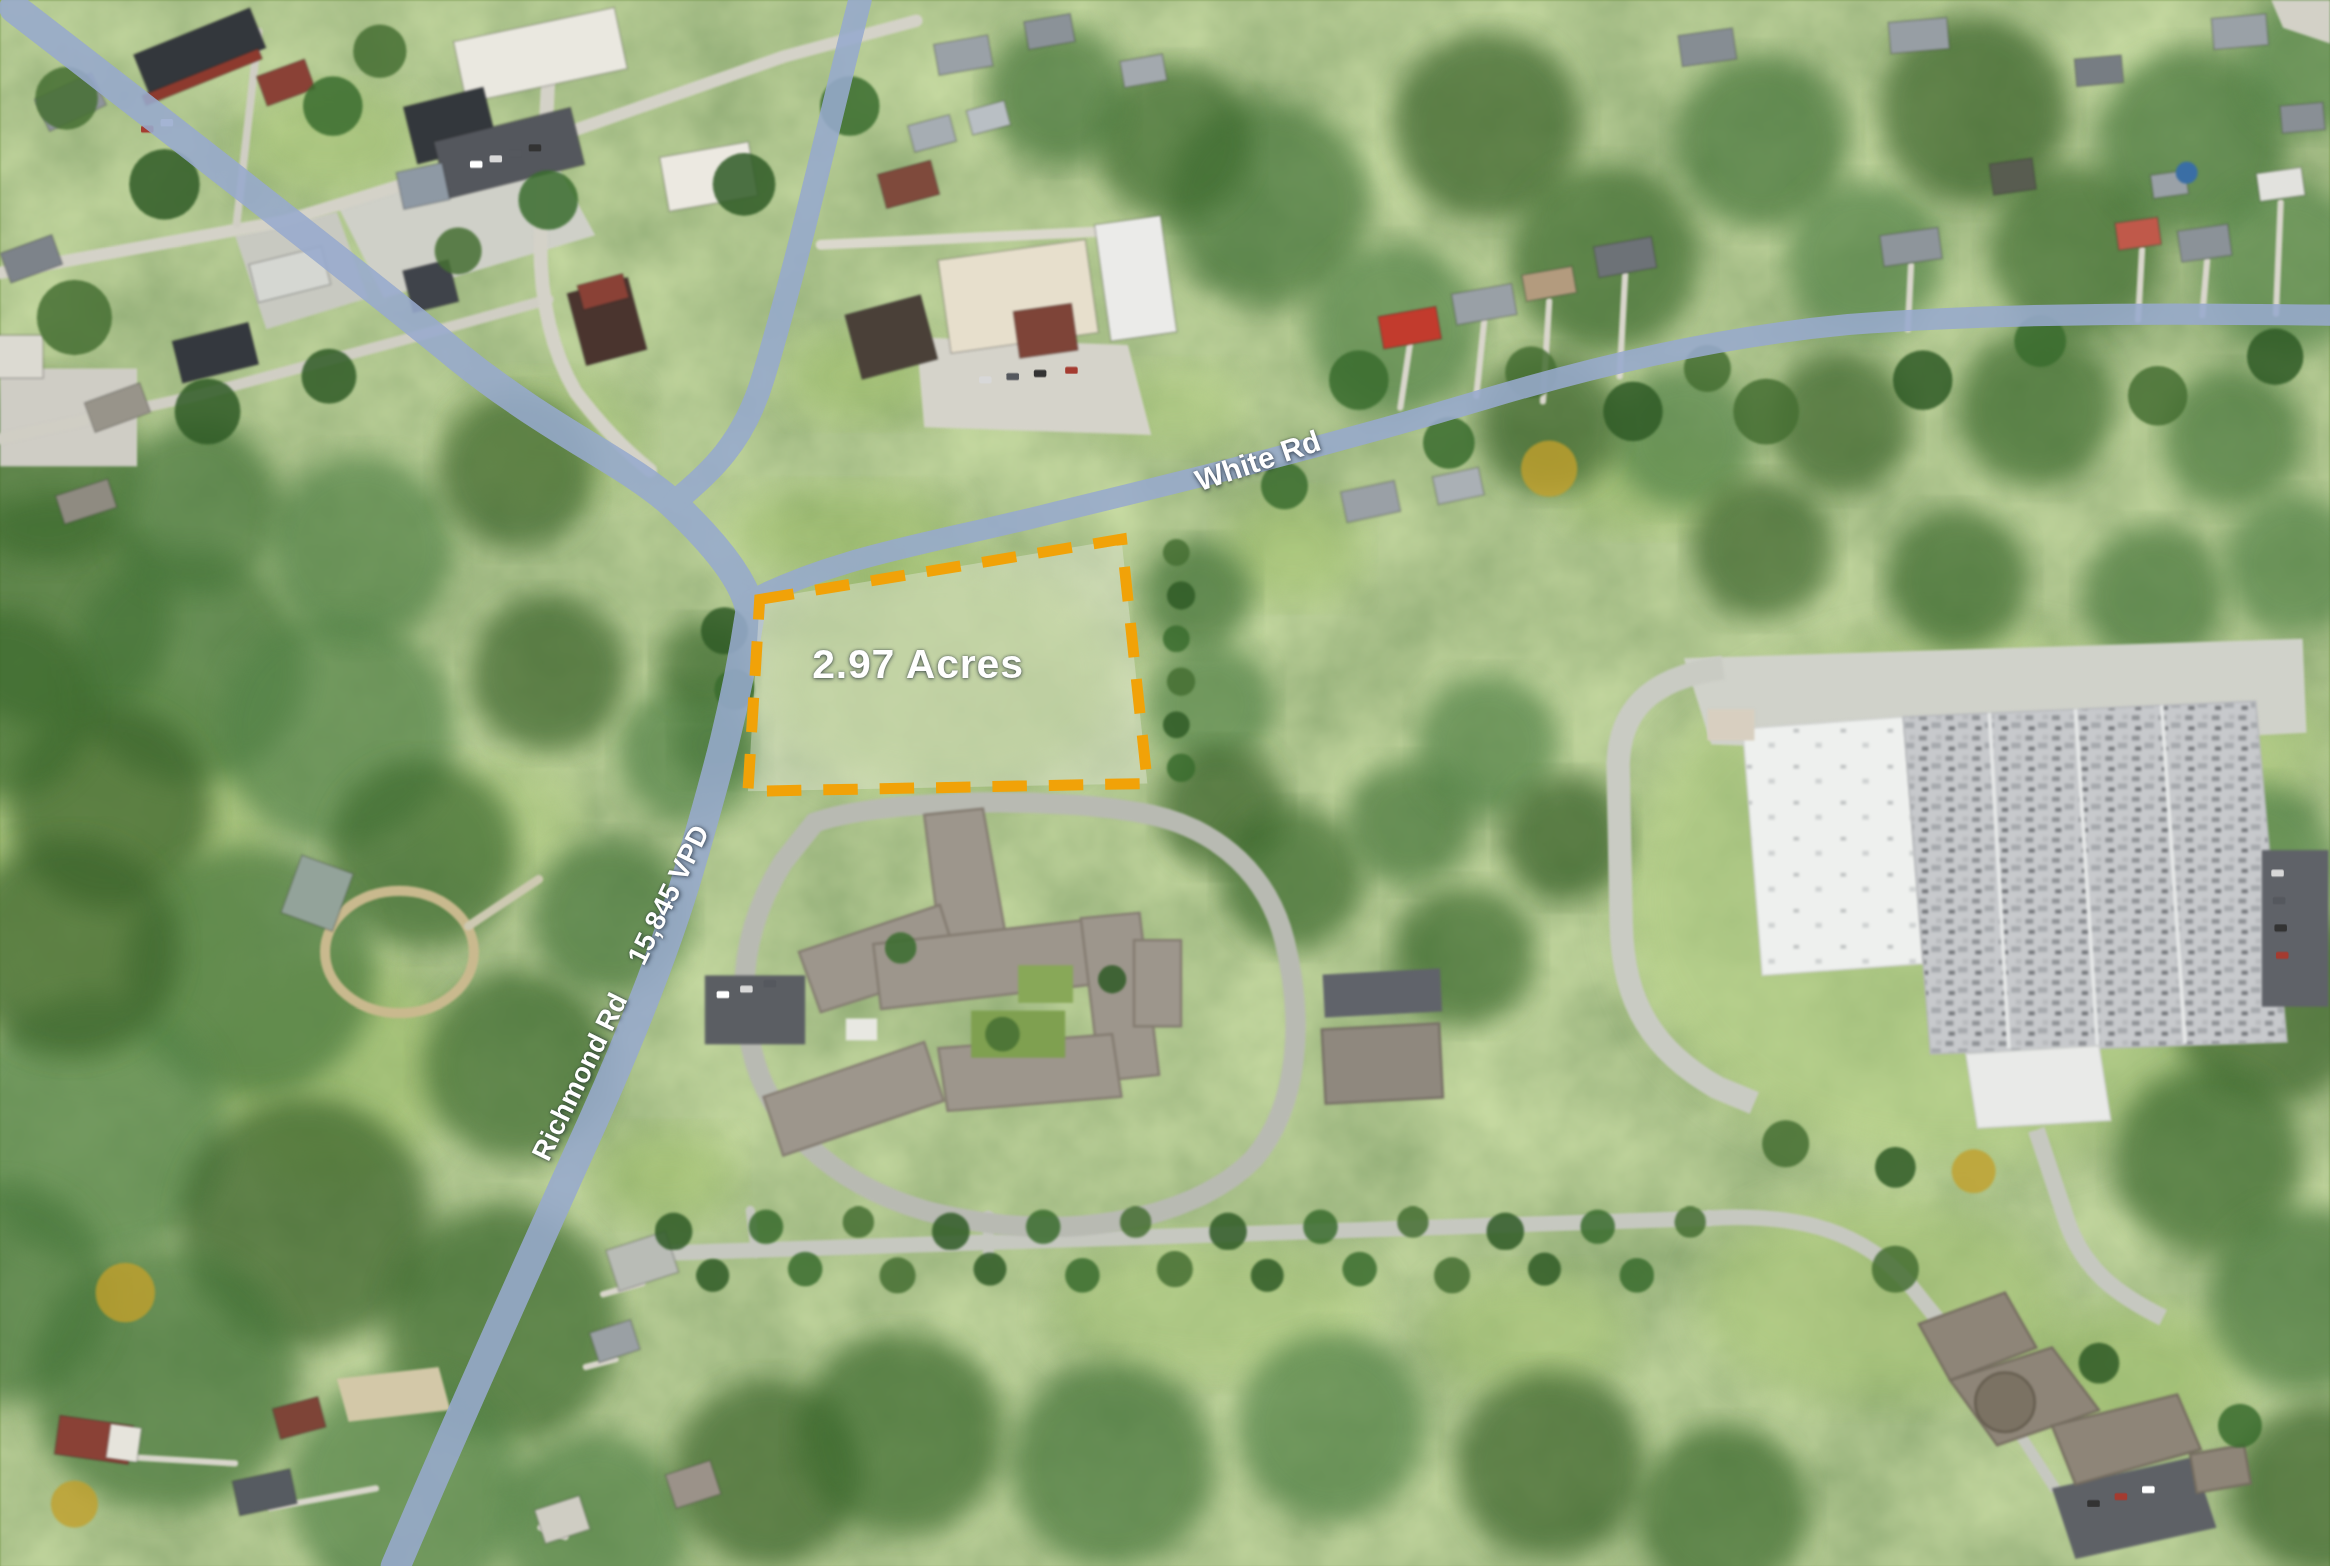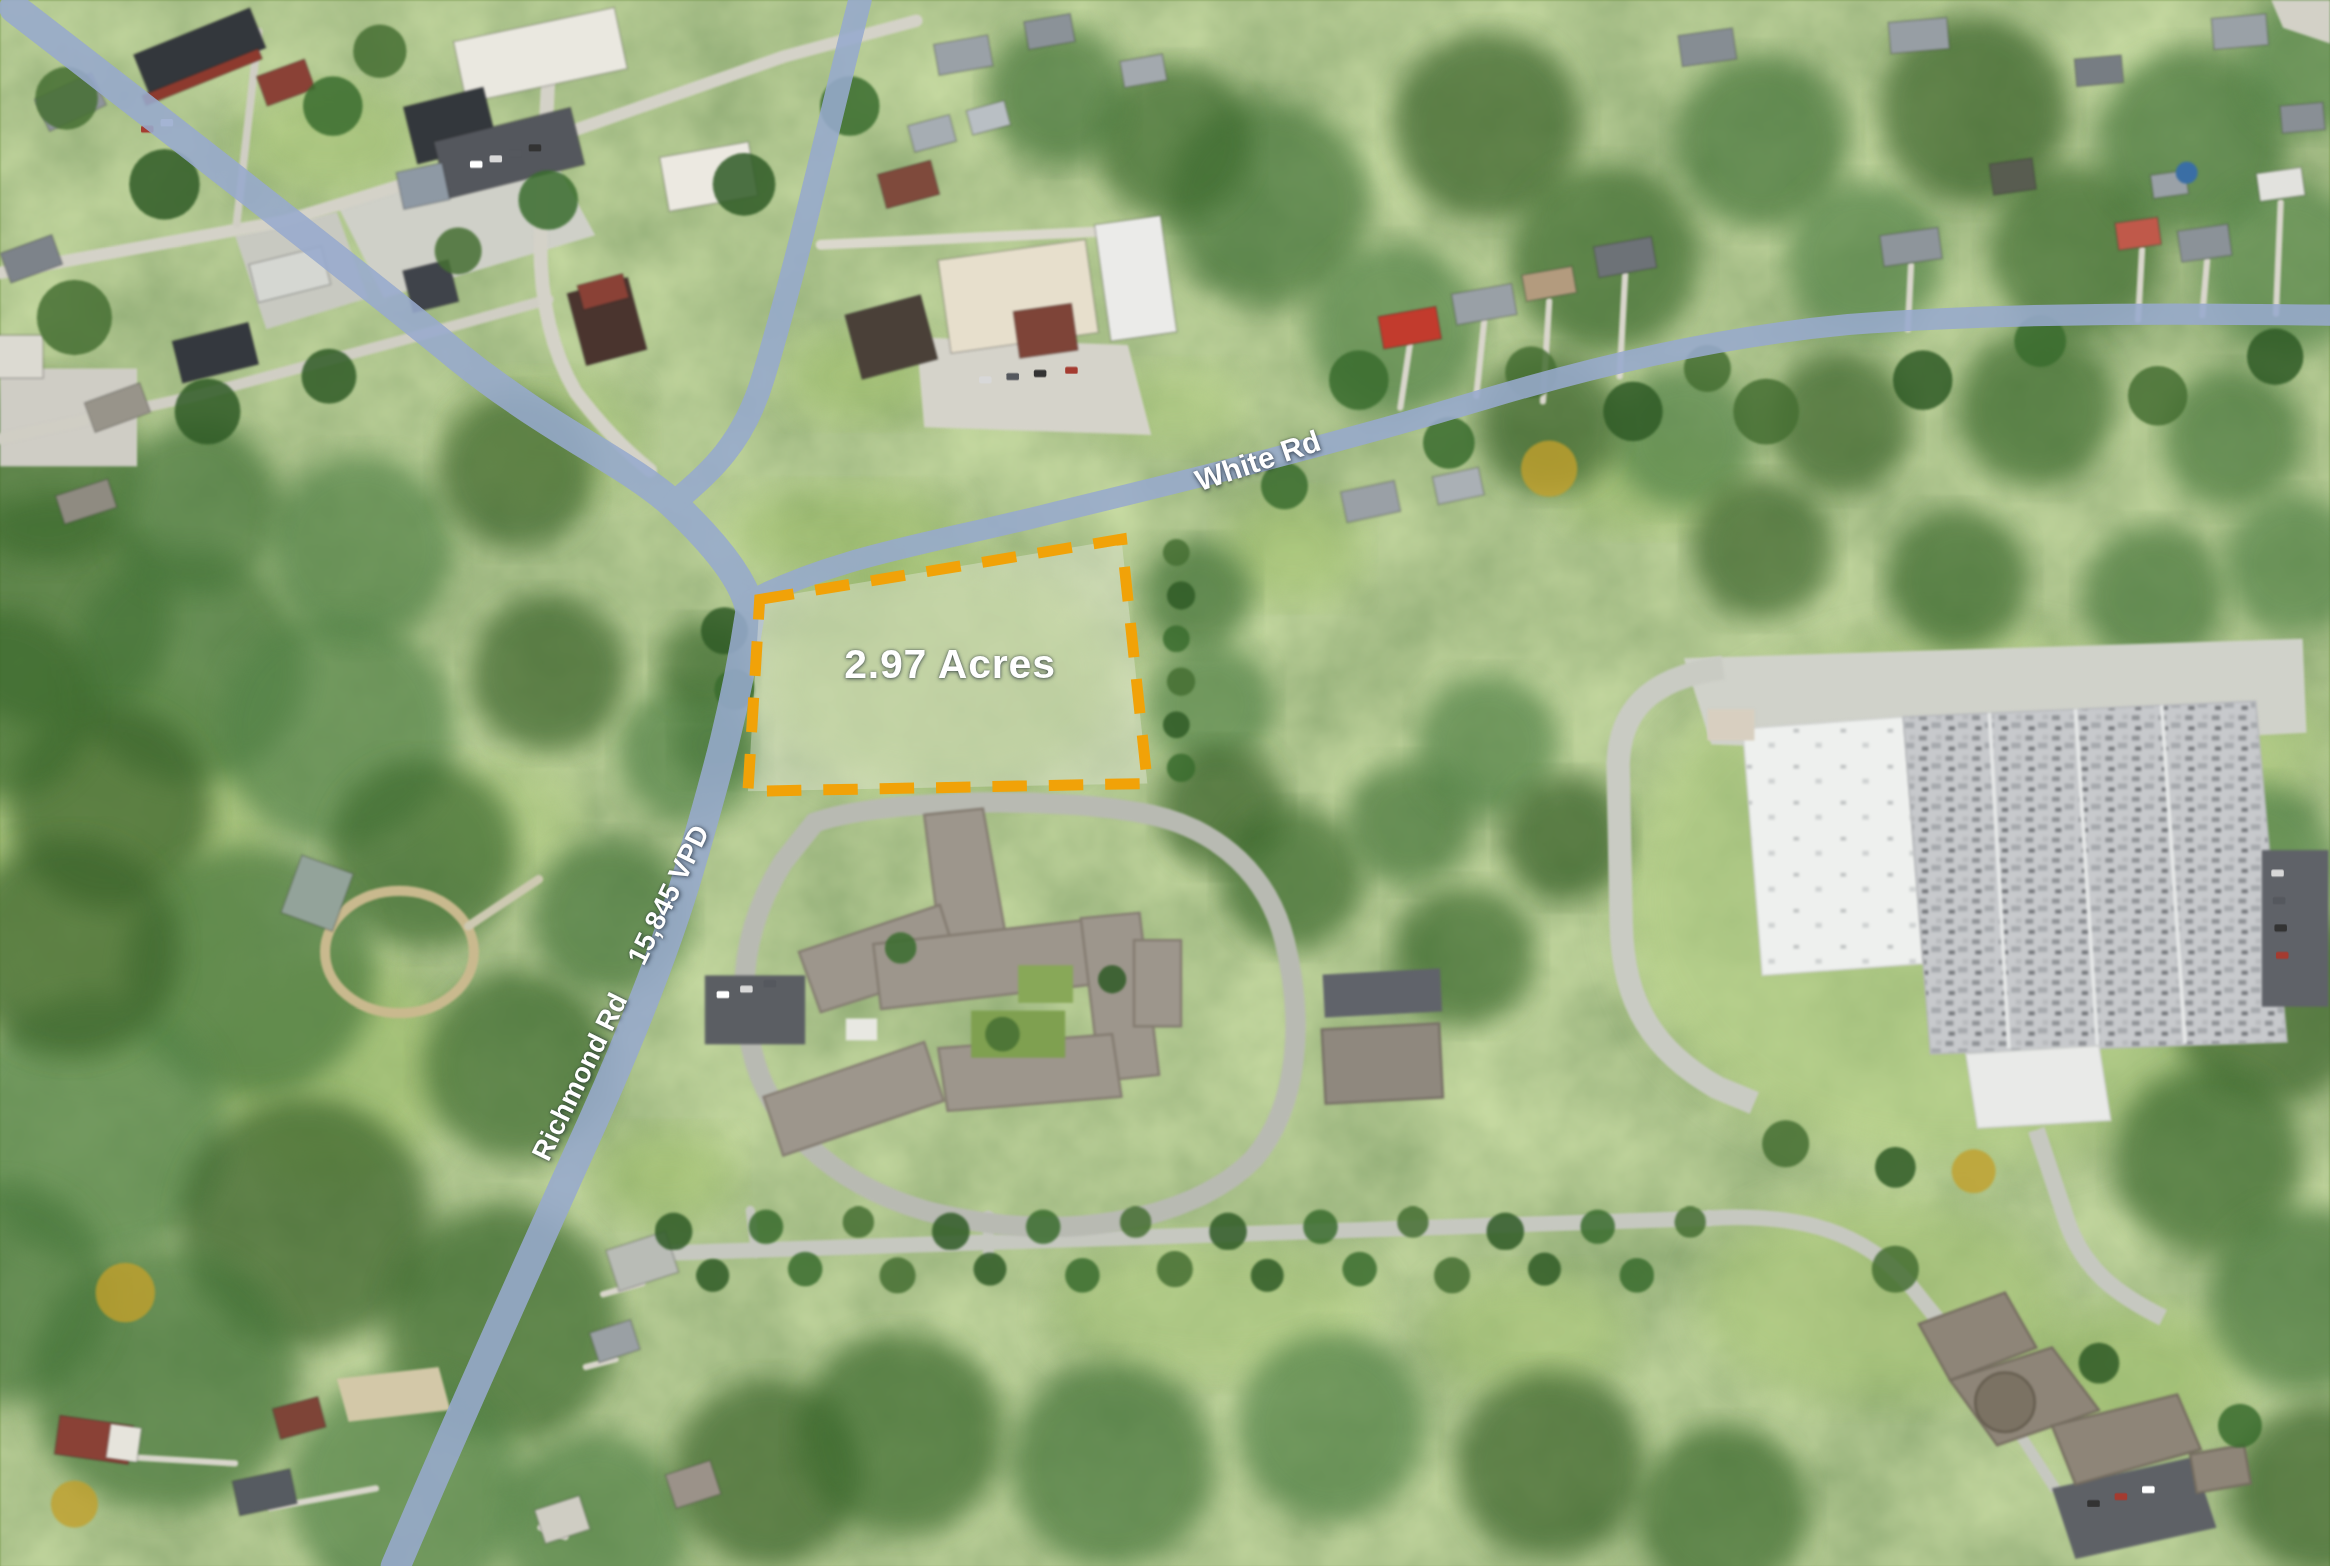--- a/index.html
+++ b/index.html
@@ -376,21 +376,21 @@
 
   <g opacity="0.88" fill="none" stroke-linecap="round" stroke-linejoin="round">
     <path stroke-width="38" d="M 18,10 C 180,135 420,320 585,455 C 700,548 800,590 858,642 C 920,700 952,745 958,780 C 940,900 915,990 880,1110 C 845,1230 790,1360 735,1480 C 690,1580 590,1800 505,2000" stroke="#97AACD"></path>
     <path stroke-width="30" d="M 1098,0 C 1062,140 1020,330 975,480 C 950,565 905,605 862,640" stroke="#97AACD"></path>
     <path stroke-width="27" d="M 952,770 C 1060,712 1180,695 1330,658 C 1520,612 1700,568 1900,508 C 2060,460 2210,428 2360,414 C 2560,398 2800,400 2975,402" stroke="#97AACD"></path>
   </g>
 
   <polygon points="970,765 1432,688 1465,1000 955,1010" fill="rgba(228,230,218,0.42)" stroke="#F1A208" stroke-width="14" stroke-dasharray="44 28"></polygon>
 </svg>
 
-<div id="label-acreage" class="map-label" style="left:950px;top:664px;text-align:center;">2.97 Acres</div>
+<div id="label-acreage" class="map-label" style="left:918px;top:664px;text-align:center;">2.97 Acres</div>
 
 <div id="label-white-rd" class="map-label" style="left:1258px;top:461px;">White Rd</div>
 
 <div id="label-richmond" class="map-label" style="left:621px;top:993px;">
   <span>Richmond Rd</span><span class="gap"></span><span>15,845 VPD</span>
 </div>
 
 </div>
 
 

